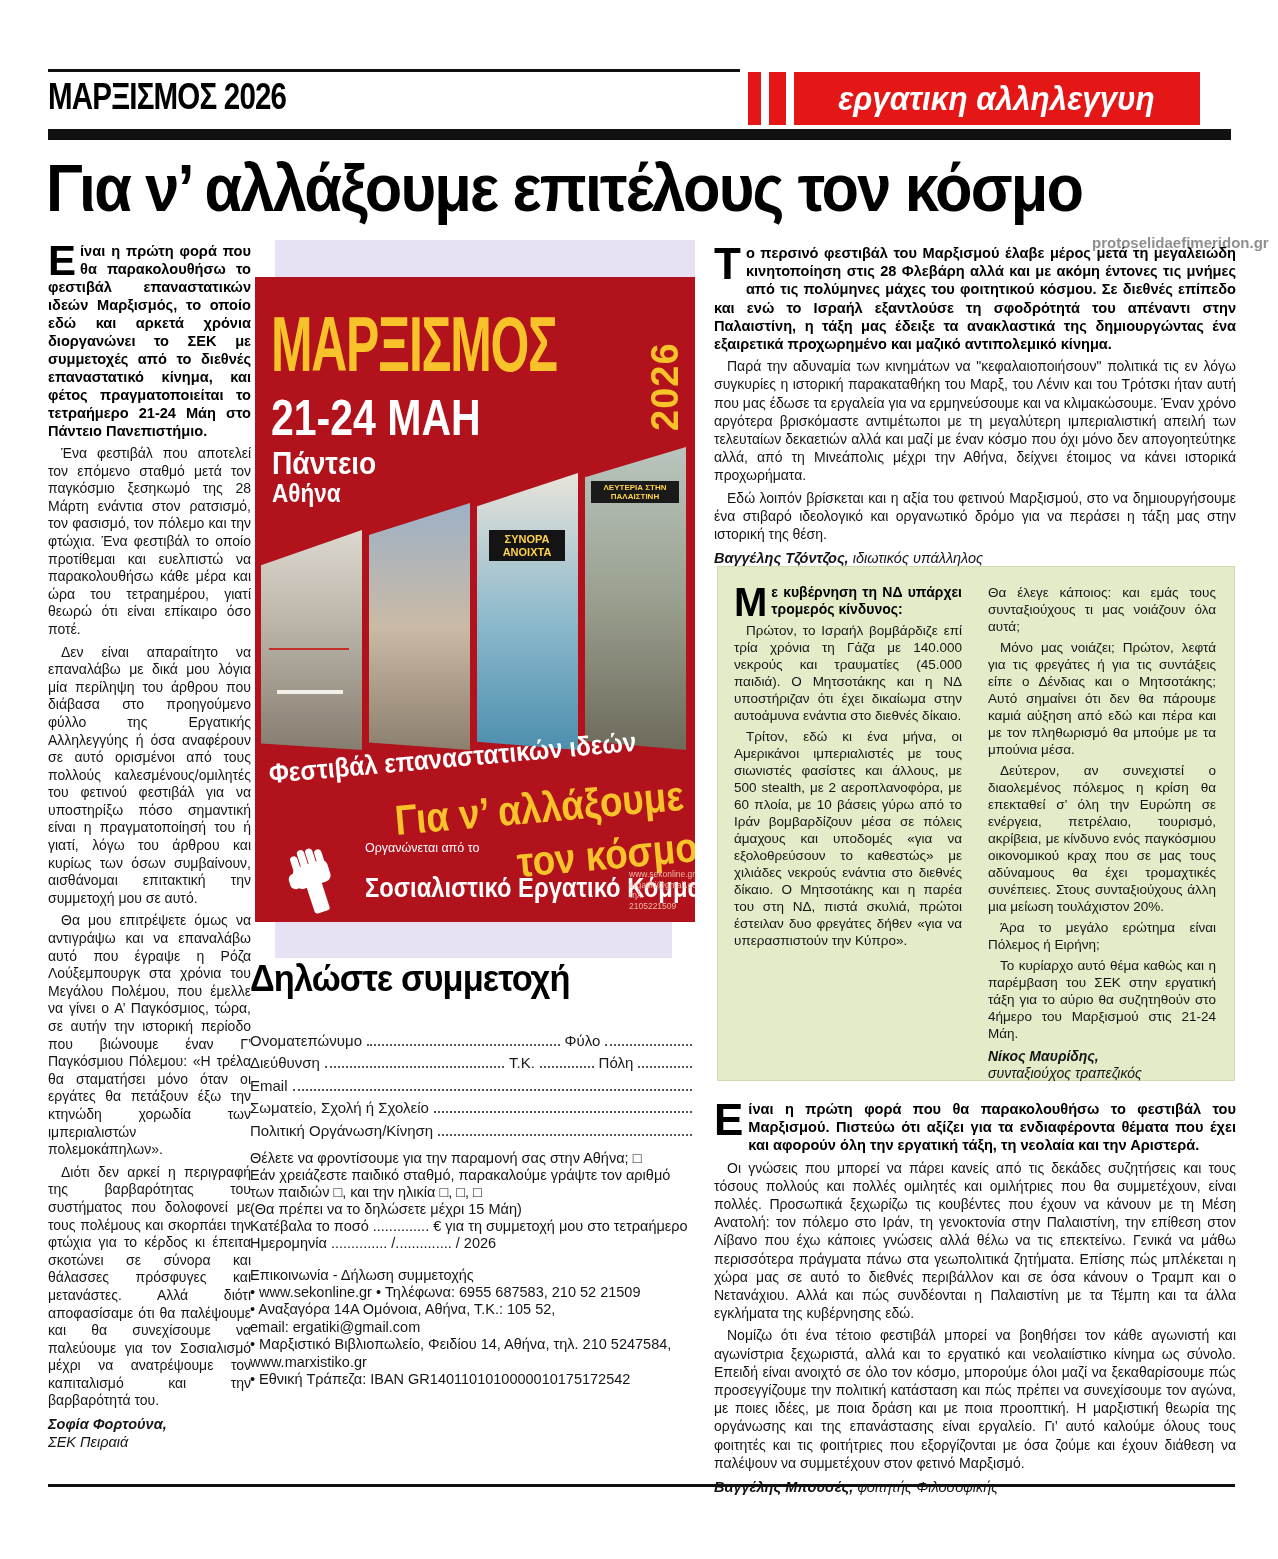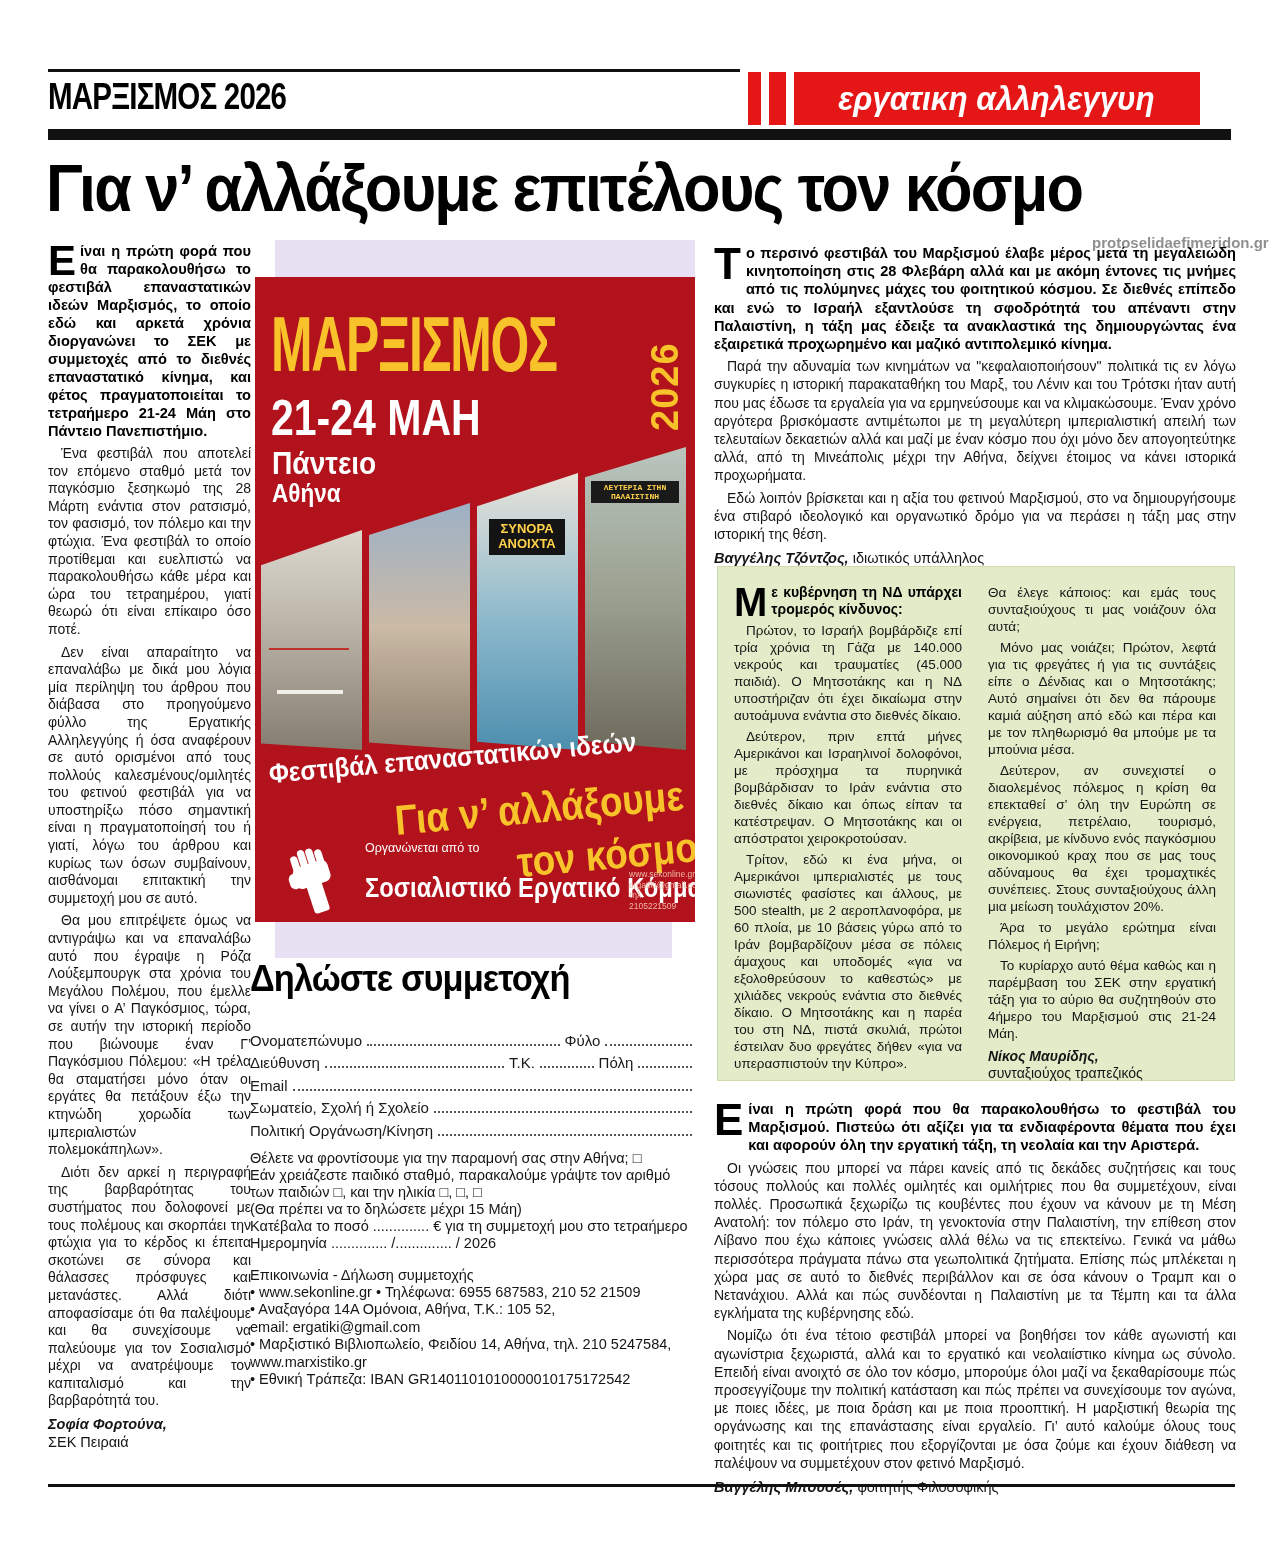--- a/index.html
+++ b/index.html
@@ -27,21 +27,21 @@
   #headline{left:46px;top:150px;width:1210px;font-size:66px;font-weight:bold;color:#000;
             letter-spacing:-2px;transform:scaleX(.93);transform-origin:left;white-space:nowrap;}
 
   
   .article p{text-align:justify;}
   .article p + p{text-indent:13px;}
   .drop{float:left;font-weight:bold;color:#000;}
   .lead-par{font-weight:bold;color:#000;}
   .sig{text-align:right;margin-top:6px;text-indent:0!important;}
   .sig .name{font-weight:bold;font-style:italic;}
-  .sig .role{}
+  .sig .role{font-style:italic;}
 
   
   #left-col{left:48px;top:242px;width:203px;font-size:14px;line-height:17.6px;}
   #left-col p{margin-bottom:5px;}
   #left-col .lead-par{font-size:14.6px;line-height:18px;}
   #left-col .drop{font-size:42px;line-height:34px;padding:2px 4px 0 0;}
   #left-col .sig{font-size:14.5px;}
   #left-col .sig .name{display:block;}
 
   
@@ -62,23 +62,23 @@
   #photos{position:absolute;left:6px;top:168px;width:428px;height:305px;
       display:flex;align-items:flex-end;gap:7px;}
   .photo{position:relative;width:101px;overflow:hidden;}
   .photo.ph1{height:220px;clip-path:polygon(0 16%,100% 0,100% 100%,0 97%);
       background:linear-gradient(180deg,#ddd8cf 0%,#b9b3a7 45%,#857d70 100%);}
   .photo.ph2{height:247px;clip-path:polygon(0 13%,100% 0,100% 100%,0 97%);
       background:linear-gradient(180deg,#9db1c6 0%,#cabaa6 50%,#8d7f6e 100%);}
   .photo.ph3{height:277px;clip-path:polygon(0 12%,100% 0,100% 100%,0 97%);
       background:linear-gradient(180deg,#e8e4da 0%,#8ab7cb 55%,#4d8fae 100%);}
   .photo.ph4{height:303px;clip-path:polygon(0 10%,100% 0,100% 100%,0 97%);
-      background:linear-gradient(180deg,#b9c5be 0%,#9aa08f 50%,#6e6a5c 100%);font-family:Liberation Mono, monospace;}
+      background:linear-gradient(180deg,#b9c5be 0%,#9aa08f 50%,#6e6a5c 100%);}
   .chip{position:absolute;font-weight:bold;text-align:center;line-height:1.15;}
-  .chip.sign3{left:12px;top:46px;width:76px;background:#141414;color:#ffd24a;font-size:13px;padding:3px 2px;}
+  .chip.sign3{left:12px;top:57px;width:76px;background:#141414;color:#ffd24a;font-size:11px;padding:3px 2px;}
   .chip.sign4{left:6px;top:34px;width:88px;background:#1a1a1a;color:#ffd24a;font-size:8px;padding:2px;}
   .chip.red1{left:8px;top:118px;width:80px;background:#c03229;color:#fff;font-size:7px;padding:1px;}
   .chip.white1{left:16px;top:160px;width:66px;background:#f2efe8;color:#777;font-size:7px;padding:2px;}
   #poster .pfest{position:absolute;left:14px;top:482px;width:400px;color:#fff;font-weight:bold;
       font-size:27px;transform:rotate(-5deg) scaleX(.9);transform-origin:left;white-space:nowrap;}
   #poster .pslogan1{position:absolute;left:140px;top:520px;color:var(--poster_yellow);font-weight:bold;
       font-size:42px;transform:rotate(-5deg) scaleX(.88);transform-origin:left;white-space:nowrap;}
   #poster .pslogan2{position:absolute;left:262px;top:562px;color:var(--poster_yellow);font-weight:bold;
       font-size:42px;transform:rotate(-5deg) scaleX(.88);transform-origin:left;white-space:nowrap;}
   #poster .fist{position:absolute;left:24px;top:566px;width:68px;height:74px;}
@@ -253,21 +253,20 @@
   <p class="sig">
     <span class="name">Βαγγέλης Τζόντζος,</span>
     <span class="role"> ιδιωτικός υπάλληλος</span>
   </p>
 </div>
 
 <div class="abs" id="green-box">
   <div class="gcol">
     <p class="lead-par"><span class="drop">Μ</span><span>ε κυβέρνηση τη ΝΔ υπάρχει τρομερός κίνδυνος:</span></p>
     <p>Πρώτον, το Ισραήλ βομβάρδιζε επί τρία χρόνια τη Γάζα με 140.000 νεκρούς και τραυματίες (45.000 παιδιά). Ο Μητσοτάκης και η ΝΔ υποστήριζαν ότι έχει δικαίωμα στην αυτοάμυνα ενάντια στο διεθνές δίκαιο.</p>
-    <p>Δεύτερον, πριν επτά μήνες Αμερικάνοι και Ισραηλινοί δολοφόνοι, με πρόσχημα τα πυρηνικά βομβάρδισαν το Ιράν ενάντια στο διεθνές δίκαιο και όπως είπαν τα κατέστρεψαν. Ο Μητσοτάκης και οι απόστρατοι χειροκροτούσαν.</p>
     <p>Τρίτον, εδώ κι ένα μήνα, οι Αμερικάνοι ιμπεριαλιστές με τους σιωνιστές φασίστες και άλλους, με 500 stealth, με 2 αεροπλανοφόρα, με 60 πλοία, με 10 βάσεις γύρω από το Ιράν βομβαρδίζουν μέσα σε πόλεις άμαχους και υποδομές «για να εξολοθρεύσουν το καθεστώς» με χιλιάδες νεκρούς ενάντια στο διεθνές δίκαιο. Ο Μητσοτάκης και η παρέα του στη ΝΔ, πιστά σκυλιά, πρώτοι έστειλαν δυο φρεγάτες δήθεν «για να υπερασπιστούν την Κύπρο».</p>
   </div>
   <div class="gcol">
     <p>Θα έλεγε κάποιος: και εμάς τους συνταξιούχους τι μας νοιάζουν όλα αυτά;</p>
     <p>Μόνο μας νοιάζει; Πρώτον, λεφτά για τις φρεγάτες ή για τις συντάξεις είπε ο Δένδιας και ο Μητσοτάκης; Αυτό σημαίνει ότι δεν θα πάρουμε καμιά αύξηση από εδώ και πέρα και με τον πληθωρισμό θα μπούμε με τα μπούνια μέσα.</p>
     <p>Δεύτερον, αν συνεχιστεί ο διαολεμένος πόλεμος η κρίση θα επεκταθεί σ’ όλη την Ευρώπη σε ενέργεια, πετρέλαιο, τουρισμό, ακρίβεια, με κίνδυνο ενός παγκόσμιου οικονομικού κραχ που σε μας τους αδύναμους θα έχει τρομαχτικές συνέπειες. Στους συνταξιούχους άλλη μια μείωση τουλάχιστον 20%.</p>
     <p>Άρα το μεγάλο ερώτημα είναι Πόλεμος ή Ειρήνη;</p>
     <p>Το κυρίαρχο αυτό θέμα καθώς και η παρέμβαση του ΣΕΚ στην εργατική τάξη για το αύριο θα συζητηθούν στο 4ήμερο του Μαρξισμού στις 21-24 Μάη.</p>
     <p class="sig">
       <span class="name">Νίκος Μαυρίδης,</span>

